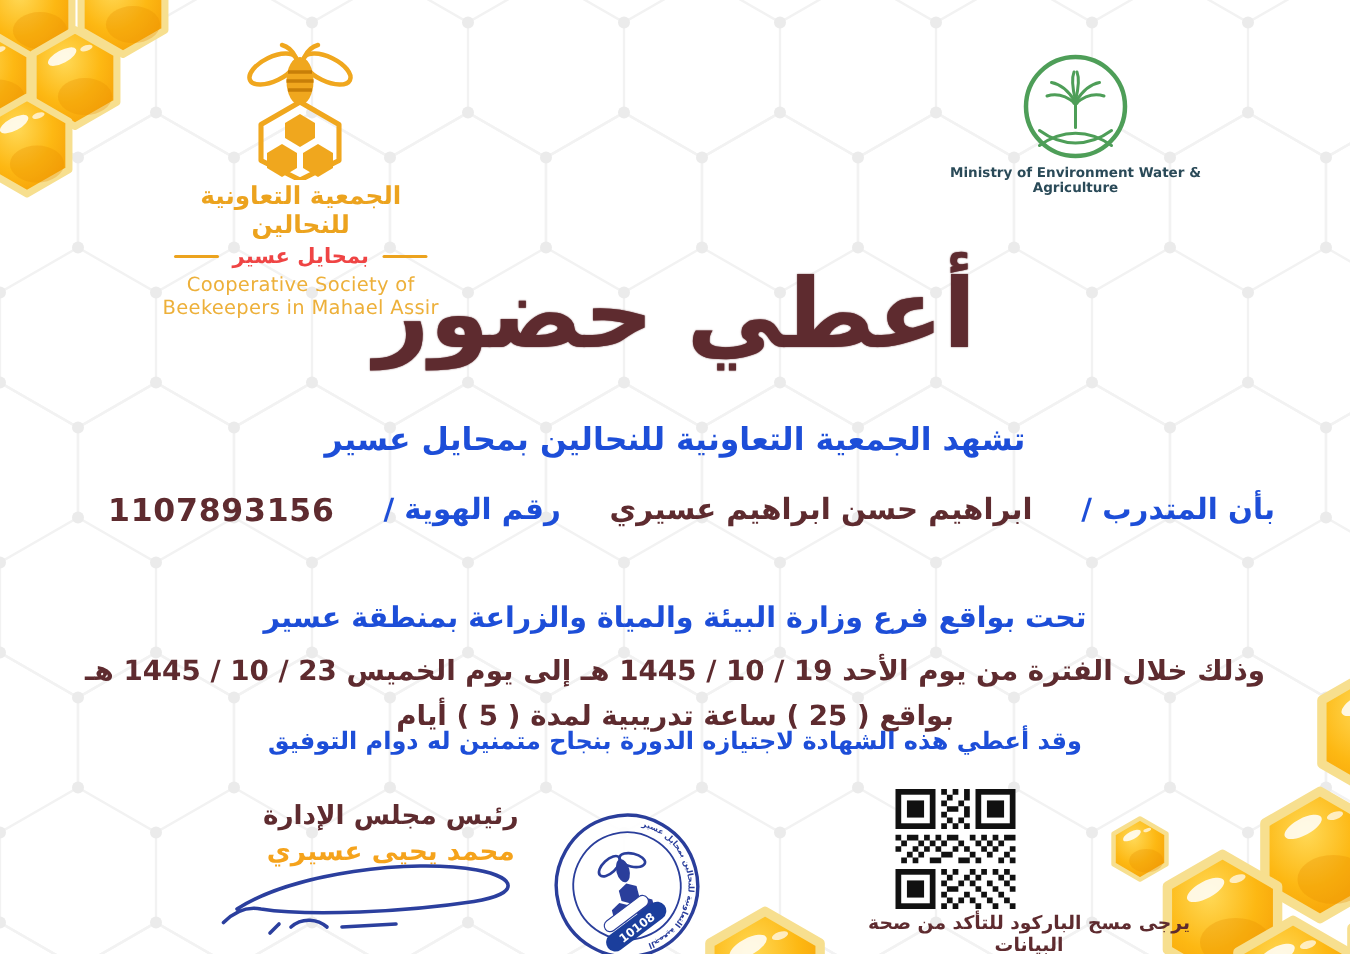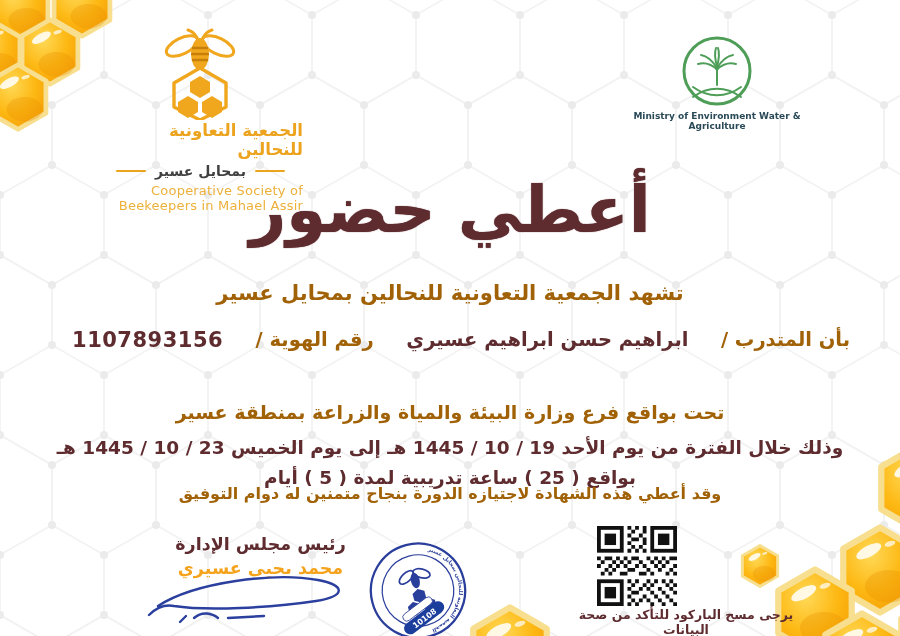--- a/index.html
+++ b/index.html
@@ -5,39 +5,39 @@
   html,body{margin:0;padding:0;background:#fff;}
   .cert{
     position:relative;width:900px;height:636px;overflow:hidden;background:#ffffff;
     font-family:"DejaVu Sans","Liberation Sans",sans-serif;
   }
   .abs{position:absolute;}
   svg{display:block;}
   .deco{pointer-events:none;}
 
   
-  .society{left:98px;top:28px;width:205px;text-align:right;}
+  .society{left:98px;top:28px;width:205px;text-align:center;}
   .society .name{color:#ECA31E;font-weight:bold;font-size:16.5px;direction:rtl;line-height:1.15;margin-top:2px;}
   .branch-row{display:flex;align-items:center;justify-content:center;gap:9px;margin-top:3px;}
   .branch-row .dash{width:30px;height:2px;background:#ECA31E;border-radius:1px;}
-  .branch-row .branch{color:#404040;font-weight:bold;font-size:14px;direction:rtl;}
+  .branch-row .branch{color:#ef4444;font-weight:bold;font-size:14px;direction:rtl;}
   .society .en{color:#EDB03A;font-size:13px;font-weight:normal;margin-top:4px;letter-spacing:.2px;}
 
   .ministry{left:612px;top:34px;width:210px;text-align:center;}
   .ministry .name{color:#1E3D4D;font-weight:bold;font-size:16px;direction:rtl;margin-top:8px;}
   .ministry .en{color:#2A4A58;font-size:9px;font-weight:bold;margin-top:3px;}
 
   
   .callig{left:0;top:166px;width:100%;text-align:center;color:#5E2B2F;
           font-size:64px;font-weight:bold;direction:rtl;letter-spacing:2px;line-height:1.4;
           text-shadow:0 0 1px #5E2B2F;}
 
   
   .line{position:absolute;left:0;width:100%;text-align:center;font-weight:bold;direction:rtl;}
-  .orange{color:#a16207;}
+  .orange{color:#1d4ed8;}
   .maroon{color:#5E2B2F;}
   .l-issuer{top:281px;font-size:21px;}
   .l-trainee{top:328px;font-size:19.5px;display:flex;justify-content:space-between;
              padding:0 50px 0 72px;box-sizing:border-box;}
   .l-course{top:371px;font-size:19px;}
   .l-superv{top:401px;font-size:19px;}
   .l-period{top:437px;font-size:18.5px;}
   .l-hours{top:467px;font-size:18.5px;}
   .l-closing{top:484px;font-size:16px;}
   .id-number{font-size:21px;letter-spacing:.5px;}

